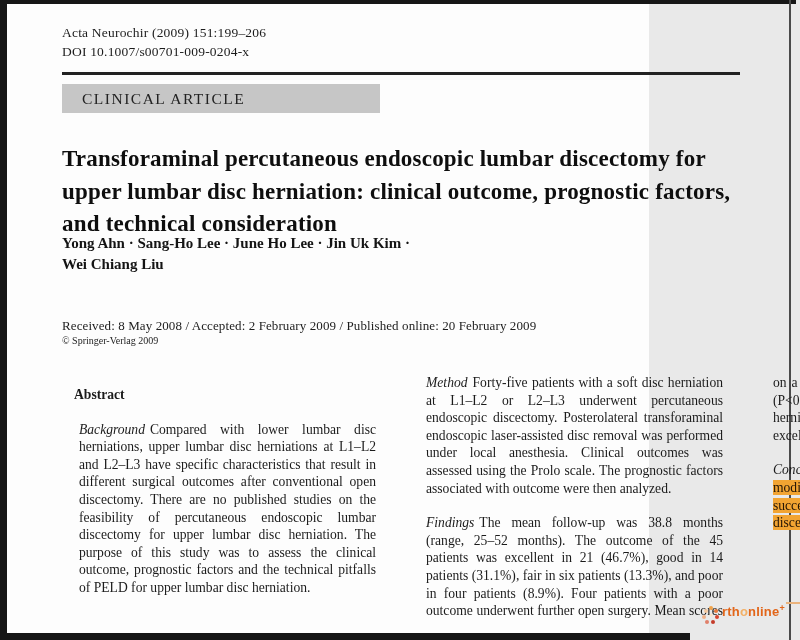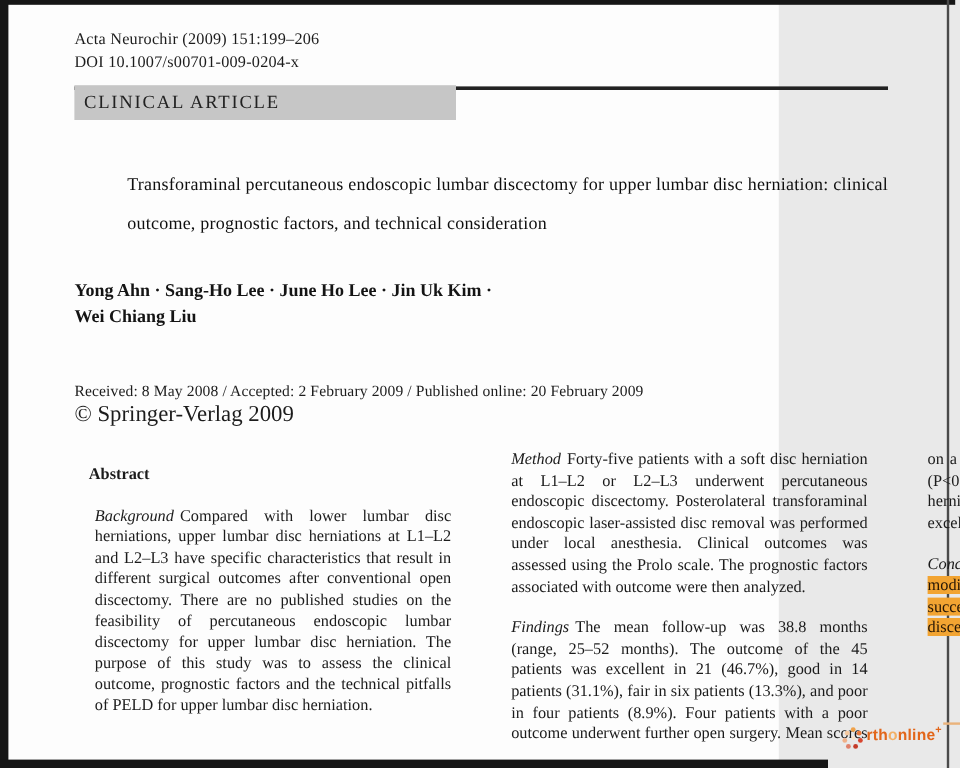--- a/index.html
+++ b/index.html
@@ -19,37 +19,37 @@
   .edge-right{position:absolute;left:789px;top:0;width:2px;height:640px;background:#4a4a4a;}
   .edge-bottom{position:absolute;left:0;top:633px;width:690px;height:7px;background:#161616;}
 
   .content{position:absolute;left:62px;top:0;width:678px;}
 
   .cite-line{position:absolute;top:25px;left:0;font-size:13.5px;letter-spacing:.2px;}
   .doi-line{position:absolute;top:44px;left:0;font-size:13.5px;letter-spacing:.2px;}
 
   .rule{position:absolute;top:72px;left:0;width:678px;height:3px;background:#222;}
   .banner{
-    position:absolute;top:71px;left:0;width:318px;height:29px;
+    position:absolute;top:84px;left:0;width:318px;height:29px;
     background:#c6c6c6;
     display:flex;align-items:center;
-    padding-left:8px;box-sizing:border-box;
+    padding-left:20px;box-sizing:border-box;
     font-size:15.5px;letter-spacing:1.5px;color:#222;
   }
 
   .title{
     position:absolute;top:128px;left:0;width:672px;
-    font-size:15px;font-weight:normal;line-height:32.5px;
-    color:#0e0e0e;letter-spacing:.2px;margin-left:44px;
+    font-size:23px;font-weight:bold;line-height:32.5px;
+    color:#0e0e0e;letter-spacing:.2px;
   }
 
   .authors{position:absolute;top:233px;left:0;font-size:15px;font-weight:bold;line-height:20.5px;color:#141414;}
 
   .dates{position:absolute;top:318px;left:0;font-size:13px;letter-spacing:.1px;}
-  .copyright{position:absolute;top:335px;left:0;font-size:19px;}
+  .copyright{position:absolute;top:335px;left:0;font-size:10px;}
 
   .abstract{
     position:absolute;top:374px;left:0;width:678px;height:260px;
     column-count:2;column-gap:16px;column-fill:auto;
     font-size:13.6px;line-height:17.6px;text-align:justify;
     color:#1b1b1b;
   }
   .abstract h3{margin:12px;font-size:13.6px;line-height:17.6px;font-weight:bold;}
   .abstract p{margin:17px;}
   .lead-italic{font-style:italic;margin-right:5px;}

